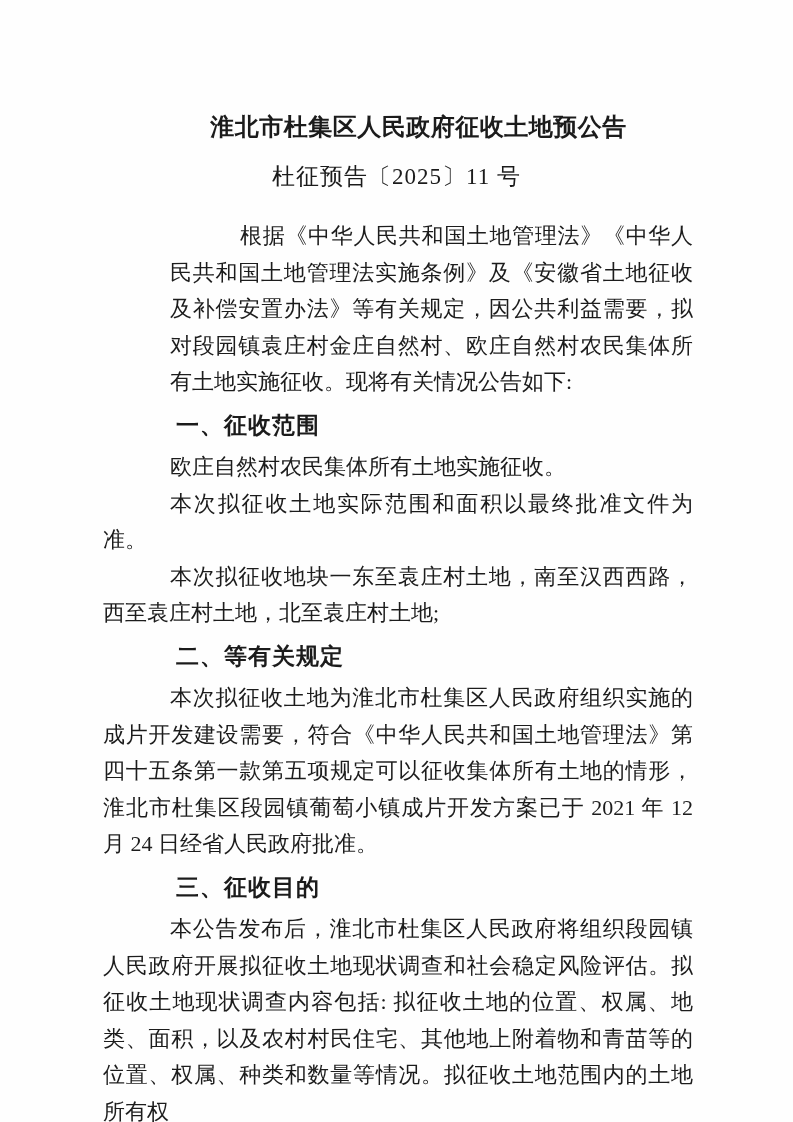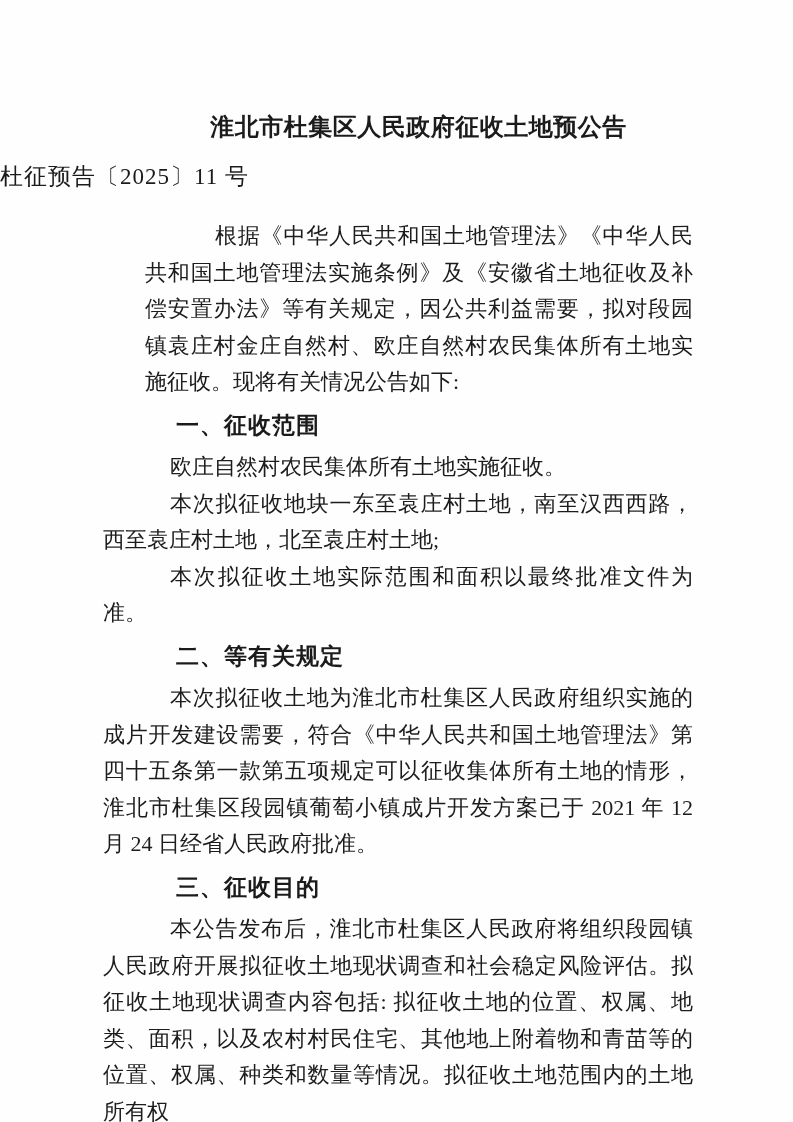--- a/index.html
+++ b/index.html
@@ -22,41 +22,42 @@
     font-family: "Liberation Sans", "DejaVu Sans", sans-serif;
     font-size: 24px;
     font-weight: bold;
     letter-spacing: 0.5px;
     line-height: 30px;
     color: #1b1b1b;
     padding-left: 44px;
   }
   .doc-number {
     margin-top: 20px;
+    text-align: center;
     font-family: "Liberation Serif", "DejaVu Serif", serif;
     font-size: 23px;
     line-height: 30px;
     color: #1b1b1b;
     letter-spacing: 1px;
   }
   .content {
     margin: 26px 100px 0 103px;
     font-family: "Liberation Serif", "DejaVu Serif", serif;
     font-size: 22px;
     line-height: 36.5px;
     color: #1c1c1c;
     text-align: justify;
     text-justify: inter-ideograph;
   }
   .content p {
     margin: 0;
     text-indent: 67px;
   }
   .content p.intro {
-    margin-left: 42px;
+    margin-left: 67px;
     text-indent: 70px;
   }
   .sec-heading {
     margin: 6px;
     padding-left: 67px;
     font-family: "Liberation Sans", "DejaVu Sans", sans-serif;
     font-size: 23px;
     font-weight: bold;
     line-height: 36.5px;
     color: #1b1b1b;
@@ -73,23 +74,23 @@
   <div class="doc-number">杜征预告〔2025〕11 号</div>
 
   <div class="content">
 
     <p class="intro">根据《中华人民共和国土地管理法》《中华人民共和国土地管理法实施条例》及《安徽省土地征收及补偿安置办法》等有关规定，因公共利益需要，拟对段园镇袁庄村金庄自然村、欧庄自然村农民集体所有土地实施征收。现将有关情况公告如下:</p>
 
     <h2 class="sec-heading">一、征收范围</h2>
 
     <p>欧庄自然村农民集体所有土地实施征收。</p>
 
+    <p>本次拟征收土地实际范围和面积以最终批准文件为准。</p>
+
     <p>本次拟征收地块一东至袁庄村土地，南至汉西西路，西至袁庄村土地，北至袁庄村土地;</p>
-
-    <p>本次拟征收土地实际范围和面积以最终批准文件为准。</p>
 
     <h2 class="sec-heading">二、等有关规定</h2>
 
     <p>本次拟征收土地为淮北市杜集区人民政府组织实施的成片开发建设需要，符合《中华人民共和国土地管理法》第四十五条第一款第五项规定可以征收集体所有土地的情形，淮北市杜集区段园镇葡萄小镇成片开发方案已于 2021 年 12 月 24 日经省人民政府批准。</p>
 
     <h2 class="sec-heading">三、征收目的</h2>
 
     <p>本公告发布后，淮北市杜集区人民政府将组织段园镇人民政府开展拟征收土地现状调查和社会稳定风险评估。拟征收土地现状调查内容包括: 拟征收土地的位置、权属、地类、面积，以及农村村民住宅、其他地上附着物和青苗等的位置、权属、种类和数量等情况。拟征收土地范围内的土地所有权</p>
 
   </div>

